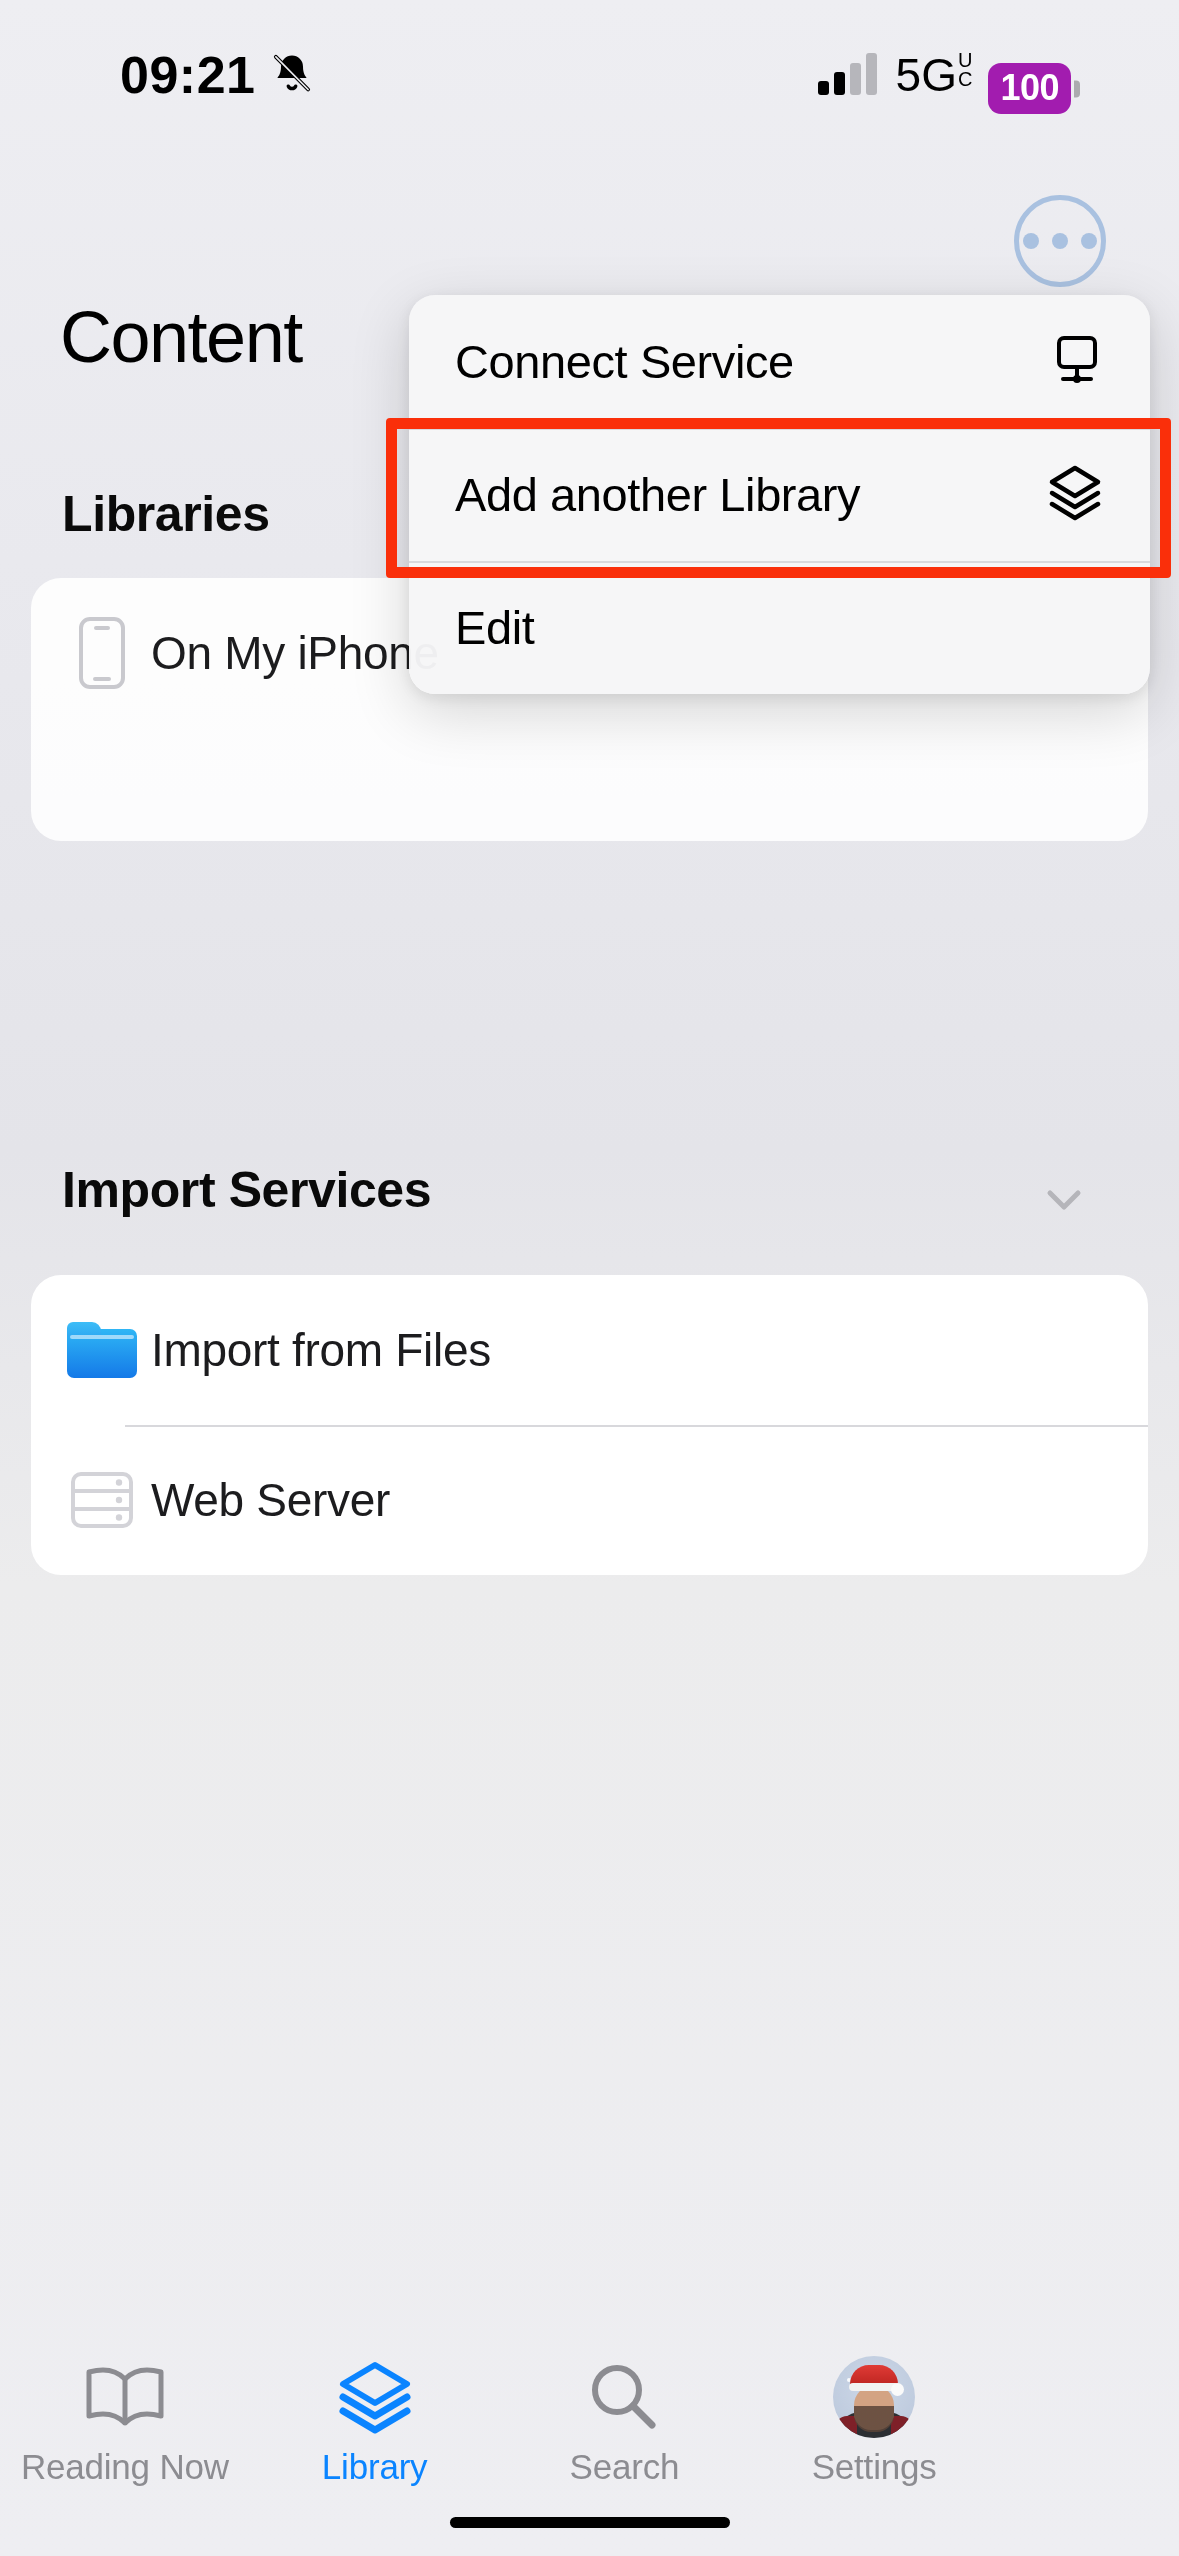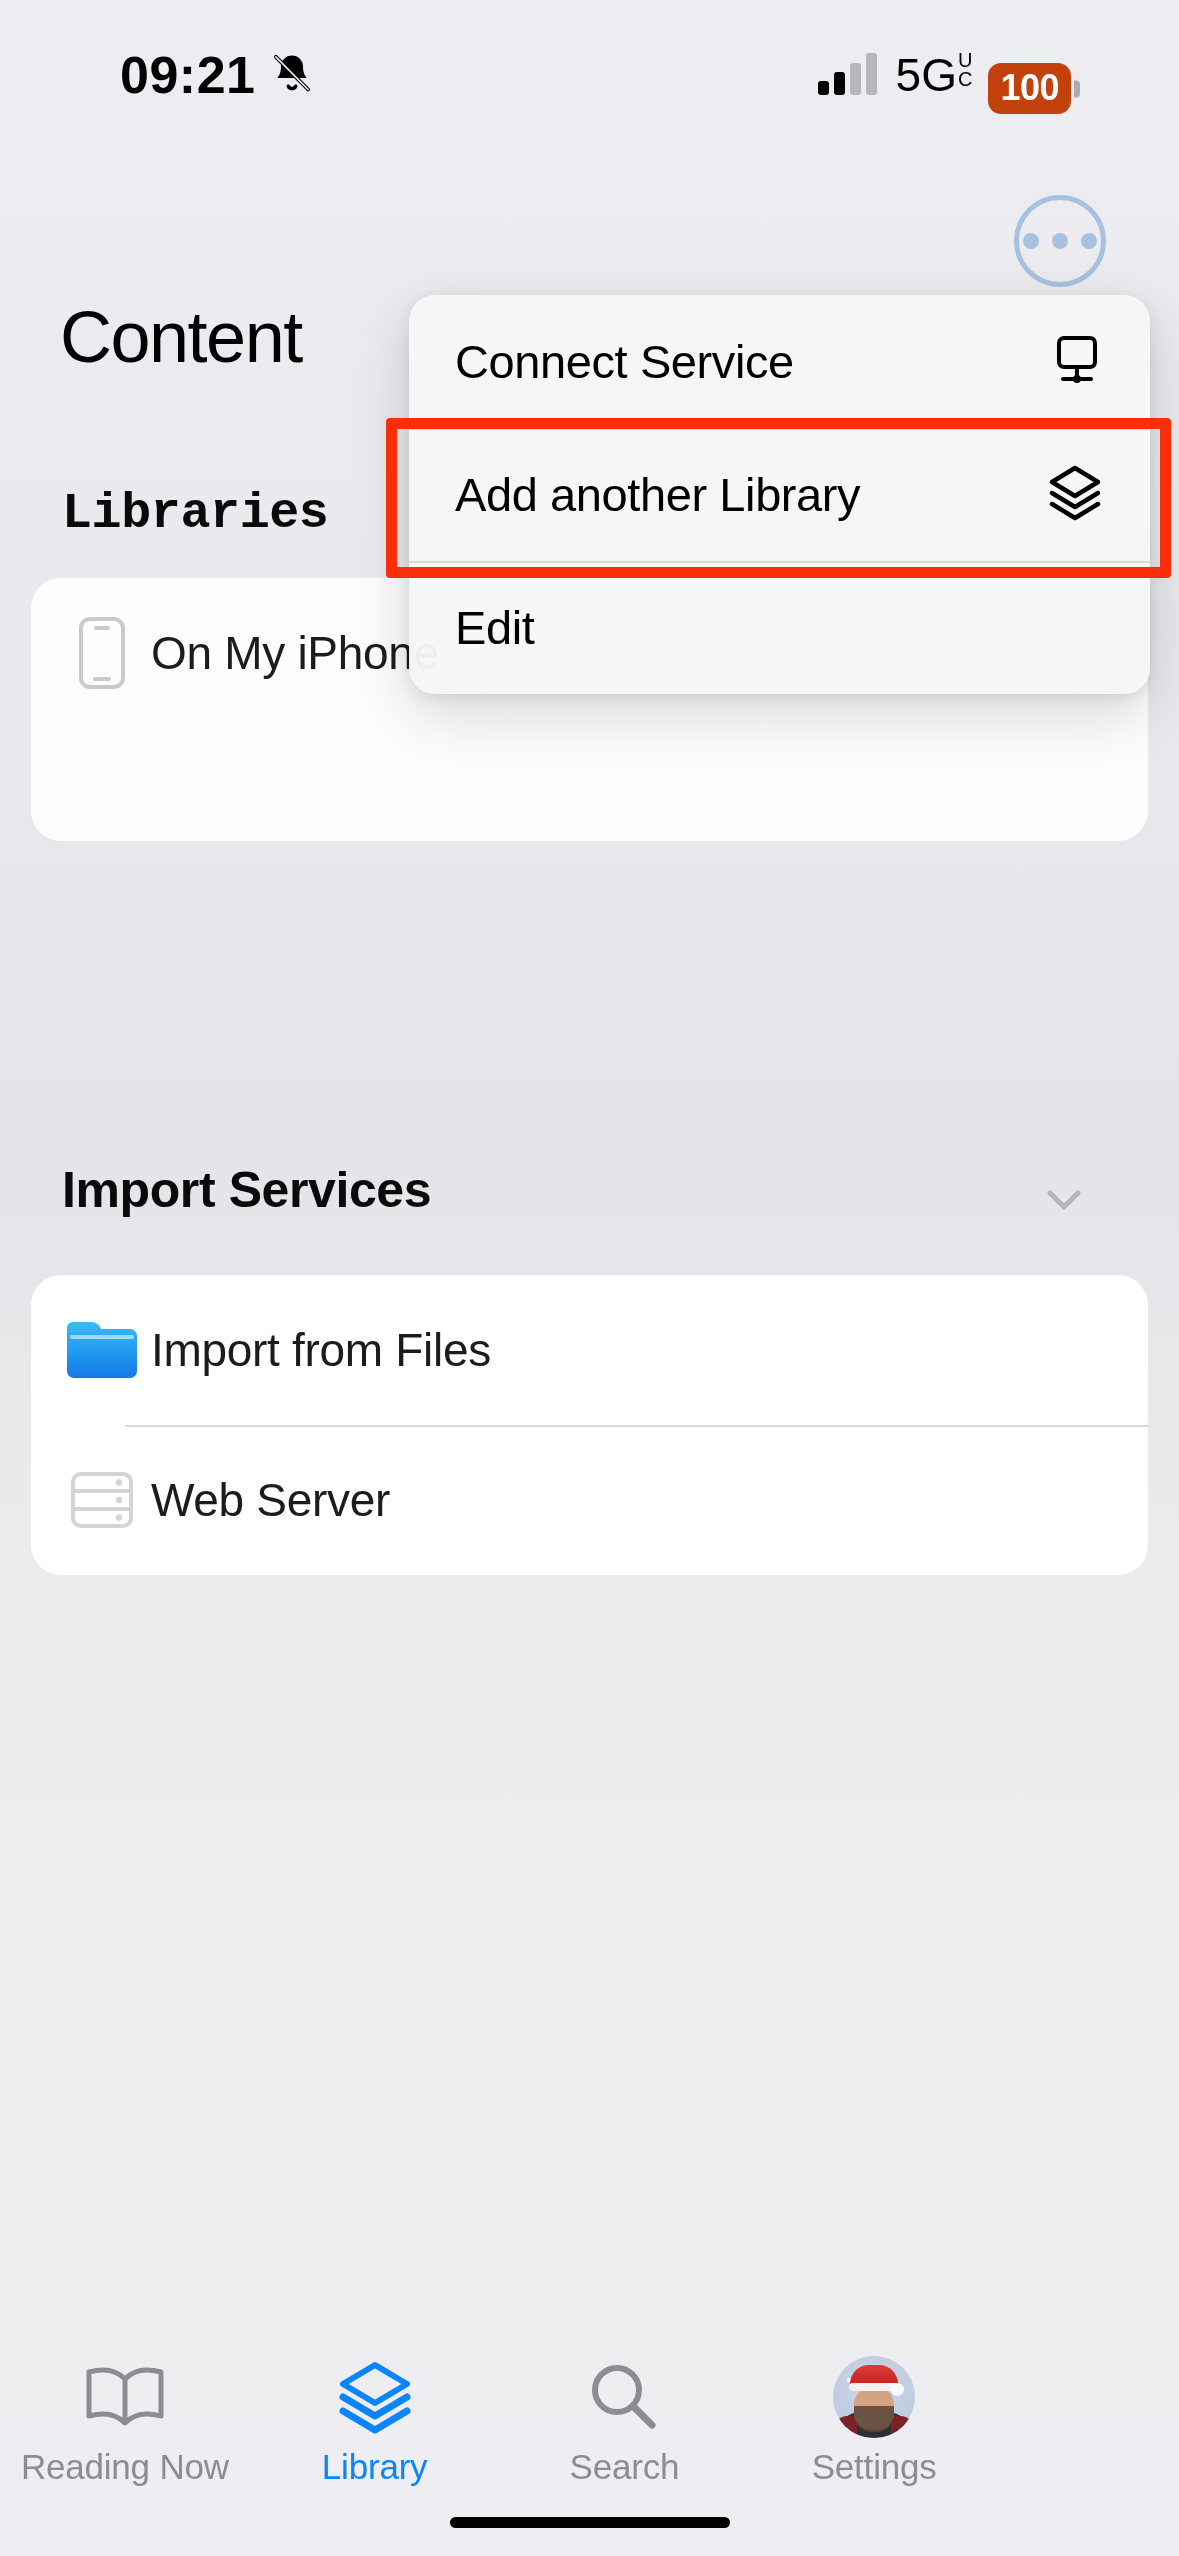--- a/index.html
+++ b/index.html
@@ -19,21 +19,21 @@
     display:flex; align-items:center; justify-content:space-between;
     padding:0 108px 0 120px;
   }
   .sb-left { display:flex; align-items:center; gap:14px; }
   .sb-time { font-size:52px; font-weight:600; color:#000; letter-spacing:0.5px; }
   .sb-right { display:flex; align-items:center; gap:16px; }
   .sb-5g { font-size:46px; font-weight:500; color:#000; display:flex; align-items:flex-start; }
   .sb-5g .sup { display:flex; flex-direction:column; font-size:20px; line-height:0.95;
                 font-weight:500; margin-top:3px; margin-left:1px; }
   .battery {
-    background:#c2410c; color:#fff; font-size:36px; font-weight:600;
+    background:#a21caf; color:#fff; font-size:36px; font-weight:600;
     border-radius:13px; padding:4px 12px 5px 12px; position:relative; letter-spacing:-0.5px;margin-top:27px;
   }
   .battery::after {
     content:""; position:absolute; right:-9px; top:50%; transform:translateY(-50%);
     width:6px; height:17px; border-radius:0 4px 4px 0; background:rgba(0,0,0,0.28);
   }
 
   
   .page { position:absolute; top:0; left:0; width:1179px; height:2556px; }
 
@@ -46,21 +46,21 @@
 
   .big-title {
     position:absolute; top:296px; left:60px;
     font-size:72px; font-weight:400; color:#000; letter-spacing:-1.5px; white-space:nowrap;
   }
 
   .sec-head {
     position:absolute; left:62px; font-size:50px; font-weight:700; color:#0a0a0a;
     letter-spacing:-0.4px;
   }
-  .sec-head.libraries { top:485px;font-family:Liberation Mono, monospace; }
+  .sec-head.libraries { top:485px; }
   .sec-head.imports   { top:1161px; }
 
   .collapse-chevron {
     position:absolute; top:1178px; right:93px; width:44px; height:44px;
   }
 
   .card {
     position:absolute; left:31px; width:1117px;
     background:rgba(255,255,255,0.88); border-radius:30px; overflow:hidden;
   }

